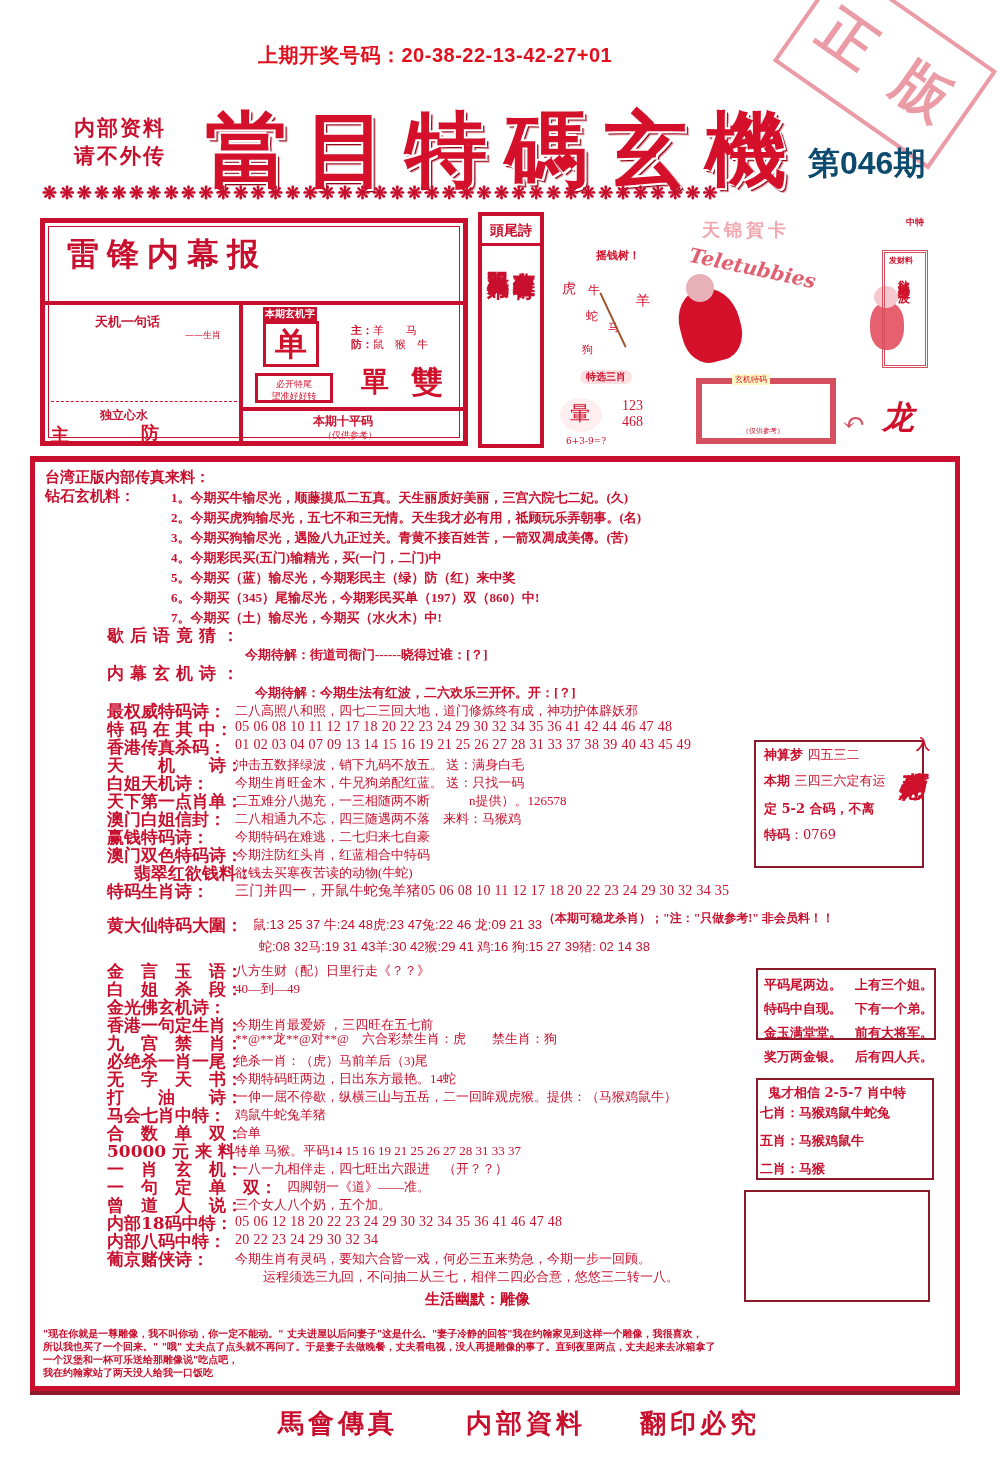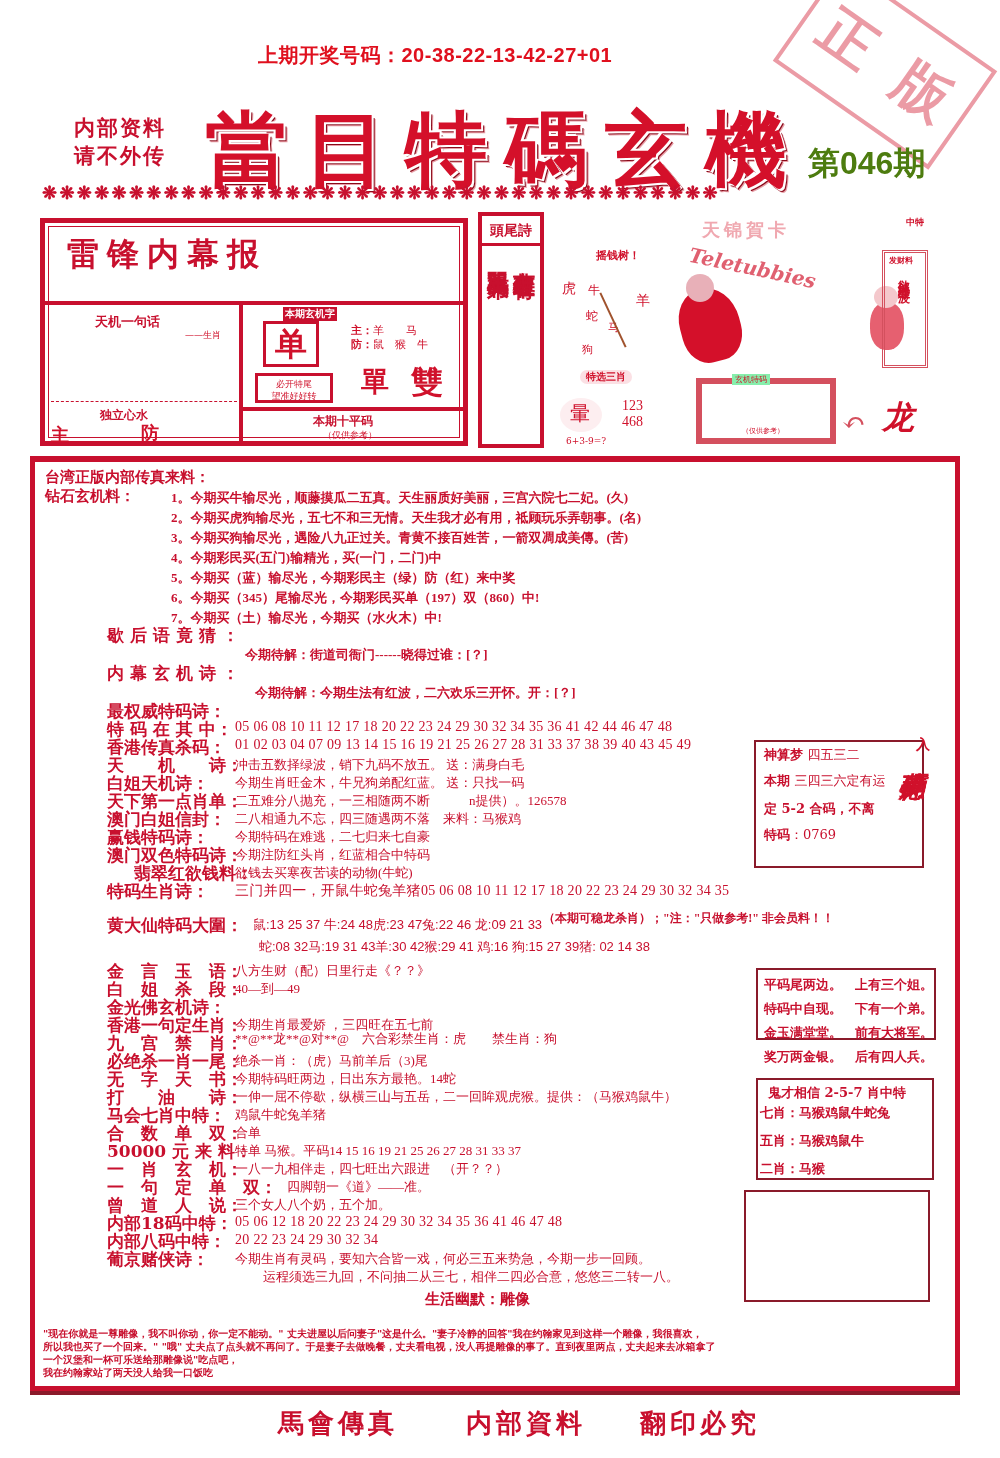--- a/index.html
+++ b/index.html
@@ -5,21 +5,21 @@
   * { box-sizing: border-box; margin: 0; padding: 0; }
   html, body { width: 1000px; height: 1458px; background: #ffffff; overflow: hidden; }
   body { position: relative; font-family: "DejaVu Serif", "Liberation Serif", serif; color: #d0112b; }
   .abs { position: absolute; }
 
   
   #last-draw { left: 258px; top: 42px; font-family: "Liberation Sans", sans-serif; font-size: 20px; font-weight: bold; letter-spacing: 0.5px; color: #e0101e; }
   #internal-note { left: 74px; top: 114px; font-size: 21px; font-weight: bold; line-height: 28px; color: #c8102e; letter-spacing: 2px; }
   #main-title { left: 205px; top: 96px; font-size: 82px; font-weight: bold; letter-spacing: 18px; color: #d4102a; font-family: "DejaVu Serif", serif;
     text-shadow: 2px 2px 0 #fff, -2px -2px 0 #fff, 3px 3px 0 #8a0a1a, 4px 4px 0 #e8a0a8; }
-  #issue { left: 808px; top: 142px; font-family: "Liberation Sans", sans-serif; font-size: 32px; font-weight: bold; color: #4d7c0f; }
+  #issue { left: 808px; top: 142px; font-family: "Liberation Sans", sans-serif; font-size: 32px; font-weight: bold; color: #0c4a6e; }
   #stamp { left: 790px; top: 6px; width: 190px; height: 120px; border: 4px solid #e88a96; transform: rotate(35deg); transform-origin: center; color: #e88a96; font-size: 56px; font-weight: bold; display: flex; justify-content: space-around; align-items: center; opacity: 0.85; }
   #star-row { left: 42px; top: 182px; width: 920px; font-size: 18px; letter-spacing: 2.3px; color: #c8102e; white-space: nowrap; overflow: hidden; font-weight: bold; }
 
   
   #leifeng { left: 40px; top: 218px; width: 428px; height: 228px; border: 5px solid #c8102e; outline: 1px solid #c8102e; outline-offset: -9px; }
   #leifeng-title { left: 22px; top: 10px; font-size: 32px; font-weight: bold; letter-spacing: 8px; color: #c8102e; }
   #lf-left { left: 0; top: 78px; width: 198px; height: 140px; border-top: 4px solid #c8102e; border-right: 4px solid #c8102e; }
   #lf-right { left: 198px; top: 78px; width: 222px; height: 106px; border-top: 4px solid #c8102e; }
   #lf-bottom { left: 198px; top: 184px; width: 222px; height: 34px; border-top: 4px solid #c8102e; }
   .tiny { font-size: 9px; }
@@ -76,21 +76,21 @@
   <div id="lf-left" class="abs">
     <div class="abs smallred" style="left:50px;top:8px;font-size:13px;">天机一句话</div>
     <div class="abs tiny" style="left:140px;top:24px;">——生肖</div>
     <div class="abs" style="left:6px;top:96px;width:186px;border-top:1px dashed #c8102e;"></div>
     <div class="abs smallred" style="left:55px;top:102px;">独立心水</div>
     <div class="abs" style="left:6px;top:118px;font-size:18px;font-weight:bold;">主</div>
     <div class="abs" style="left:96px;top:116px;font-size:18px;font-weight:bold;">防</div>
   </div>
 
   <div id="lf-right" class="abs">
-    <div class="abs smallred" style="left:20px;top:2px;font-size:10px;background:#c8102e;color:#fff;padding:0 2px;margin-left:20px;">本期玄机字</div>
+    <div class="abs smallred" style="left:20px;top:2px;font-size:10px;background:#c8102e;color:#fff;padding:0 2px;">本期玄机字</div>
     <div class="abs" style="left:20px;top:16px;width:56px;height:46px;border:3px solid #c8102e;text-align:center;font-size:32px;font-weight:bold;line-height:40px;">单</div>
     <div class="abs" style="left:12px;top:68px;width:78px;height:30px;border:3px solid #c8102e;font-size:9px;text-align:center;line-height:12px;padding-top:2px;">
       <div>必开特尾</div>
       <div>望准好好转</div>
     </div>
     <div class="abs" style="left:108px;top:18px;font-size:11px;white-space:nowrap;">
       <b>主：</b><span>羊　　马</span>
     </div>
     <div class="abs" style="left:108px;top:32px;font-size:11px;white-space:nowrap;">
       <b>防：</b><span>鼠　猴　牛</span>
@@ -129,21 +129,21 @@
   <div class="blob" style="left:318px;top:90px;width:34px;height:48px;background:#e66070;border-radius:45%;"></div>
   <div class="blob" style="left:322px;top:74px;width:24px;height:22px;background:#f4c8cc;"></div>
   <div class="abs" style="left:28px;top:158px;font-size:10px;font-weight:bold;background:#fbe0e4;padding:0 6px;border-radius:8px;">特选三肖</div>
   <div class="blob" style="left:8px;top:186px;width:42px;height:34px;background:#fdeef0;"></div>
   <div class="abs" style="left:18px;top:188px;font-size:20px;">暈</div>
   <div class="abs" style="left:70px;top:186px;font-size:14px;font-family:'Liberation Serif',serif;">123</div>
   <div class="abs" style="left:70px;top:202px;font-size:14px;font-family:'Liberation Serif',serif;">468</div>
   <div class="abs" style="left:14px;top:224px;font-size:9px;">6+3-9=?</div>
 
   <div class="abs" style="left:144px;top:166px;width:140px;height:66px;border:6px solid #d4505e;">
-    <div class="abs" style="left:30px;top:-10px;font-size:8px;background:#86efac;padding:0 3px;">玄机特码</div>
+    <div class="abs" style="left:30px;top:-10px;font-size:8px;background:#fef9c3;padding:0 3px;">玄机特码</div>
     <div class="abs" style="left:40px;top:42px;font-size:7px;">（仅供参考）</div>
   </div>
   <div class="abs" style="left:354px;top:4px;font-size:9px;font-weight:bold;">中特</div>
   <div class="abs" style="left:330px;top:38px;width:46px;height:118px;border:3px double #d4505e;">
     <div class="abs" style="left:4px;top:2px;font-size:8px;font-weight:bold;">发财料</div>
     <div class="abs" style="left:12px;top:18px;writing-mode:vertical-rl;font-size:12px;line-height:14px;font-weight:bold;letter-spacing:2px;">欲钱看红绿波</div>
   </div>
   <div class="abs" style="left:290px;top:194px;font-size:28px;color:#d4505e;">↶</div>
   <div class="abs" style="left:330px;top:184px;font-size:32px;font-weight:bold;font-style:italic;">龙</div>
 </div>
@@ -160,20 +160,21 @@
     <div class="val valb" style="top:100px;font-size:13px;">6。今期买（345）尾输尽光，今期彩民买单（197）双（860）中!</div>
     <div class="val valb" style="top:120px;font-size:13px;">7。今期买（土）输尽光，今期买（水火木）中!</div>
   </div>
 
   <div class="lbl" style="left:72px;top:162px;letter-spacing:6px;">歇后语竟猜：</div>
   <div class="val valb" style="left:210px;top:184px;">今期待解：街道司衙门------晓得过谁：[？]</div>
   <div class="lbl" style="left:72px;top:200px;letter-spacing:6px;">内幕玄机诗：</div>
   <div class="val valb" style="left:220px;top:222px;">今期待解：今期生法有红波，二六欢乐三开怀。开：[？]</div>
 
   <div class="lbl" style="left:72px;top:238px;">最权威特码诗：</div>
+  <div class="val" style="left:200px;top:240px;">二八高照八和照，四七二三回大地，道门修炼终有成，神功护体辟妖邪</div>
   <div class="lbl" style="left:72px;top:256px;">特 码 在 其 中：</div>
   <div class="val num" style="left:200px;top:257px;">05 06 08 10 11 12 17 18 20 22 23 24 29 30 32 34 35 36 41 42 44 46 47 48</div>
   <div class="lbl" style="left:72px;top:274px;">香港传真杀码：</div>
   <div class="val num" style="left:200px;top:275px;">01 02 03 04 07 09 13 14 15 16 19 21 25 26 27 28 31 33 37 38 39 40 43 45 49</div>
   <div class="lbl" style="left:72px;top:292px;">天　　机　　诗：</div>
   <div class="val" style="left:200px;top:294px;">冲击五数择绿波，销下九码不放五。 送：满身白毛</div>
   <div class="lbl" style="left:72px;top:310px;">白姐天机诗：</div>
   <div class="val" style="left:200px;top:312px;">今期生肖旺金木，牛兄狗弟配红蓝。 送：只找一码</div>
   <div class="lbl" style="left:72px;top:328px;">天下第一点肖单：</div>
   <div class="val" style="left:200px;top:330px;">二五难分八抛充，一三相随两不断　　　n提供）。126578</div>

